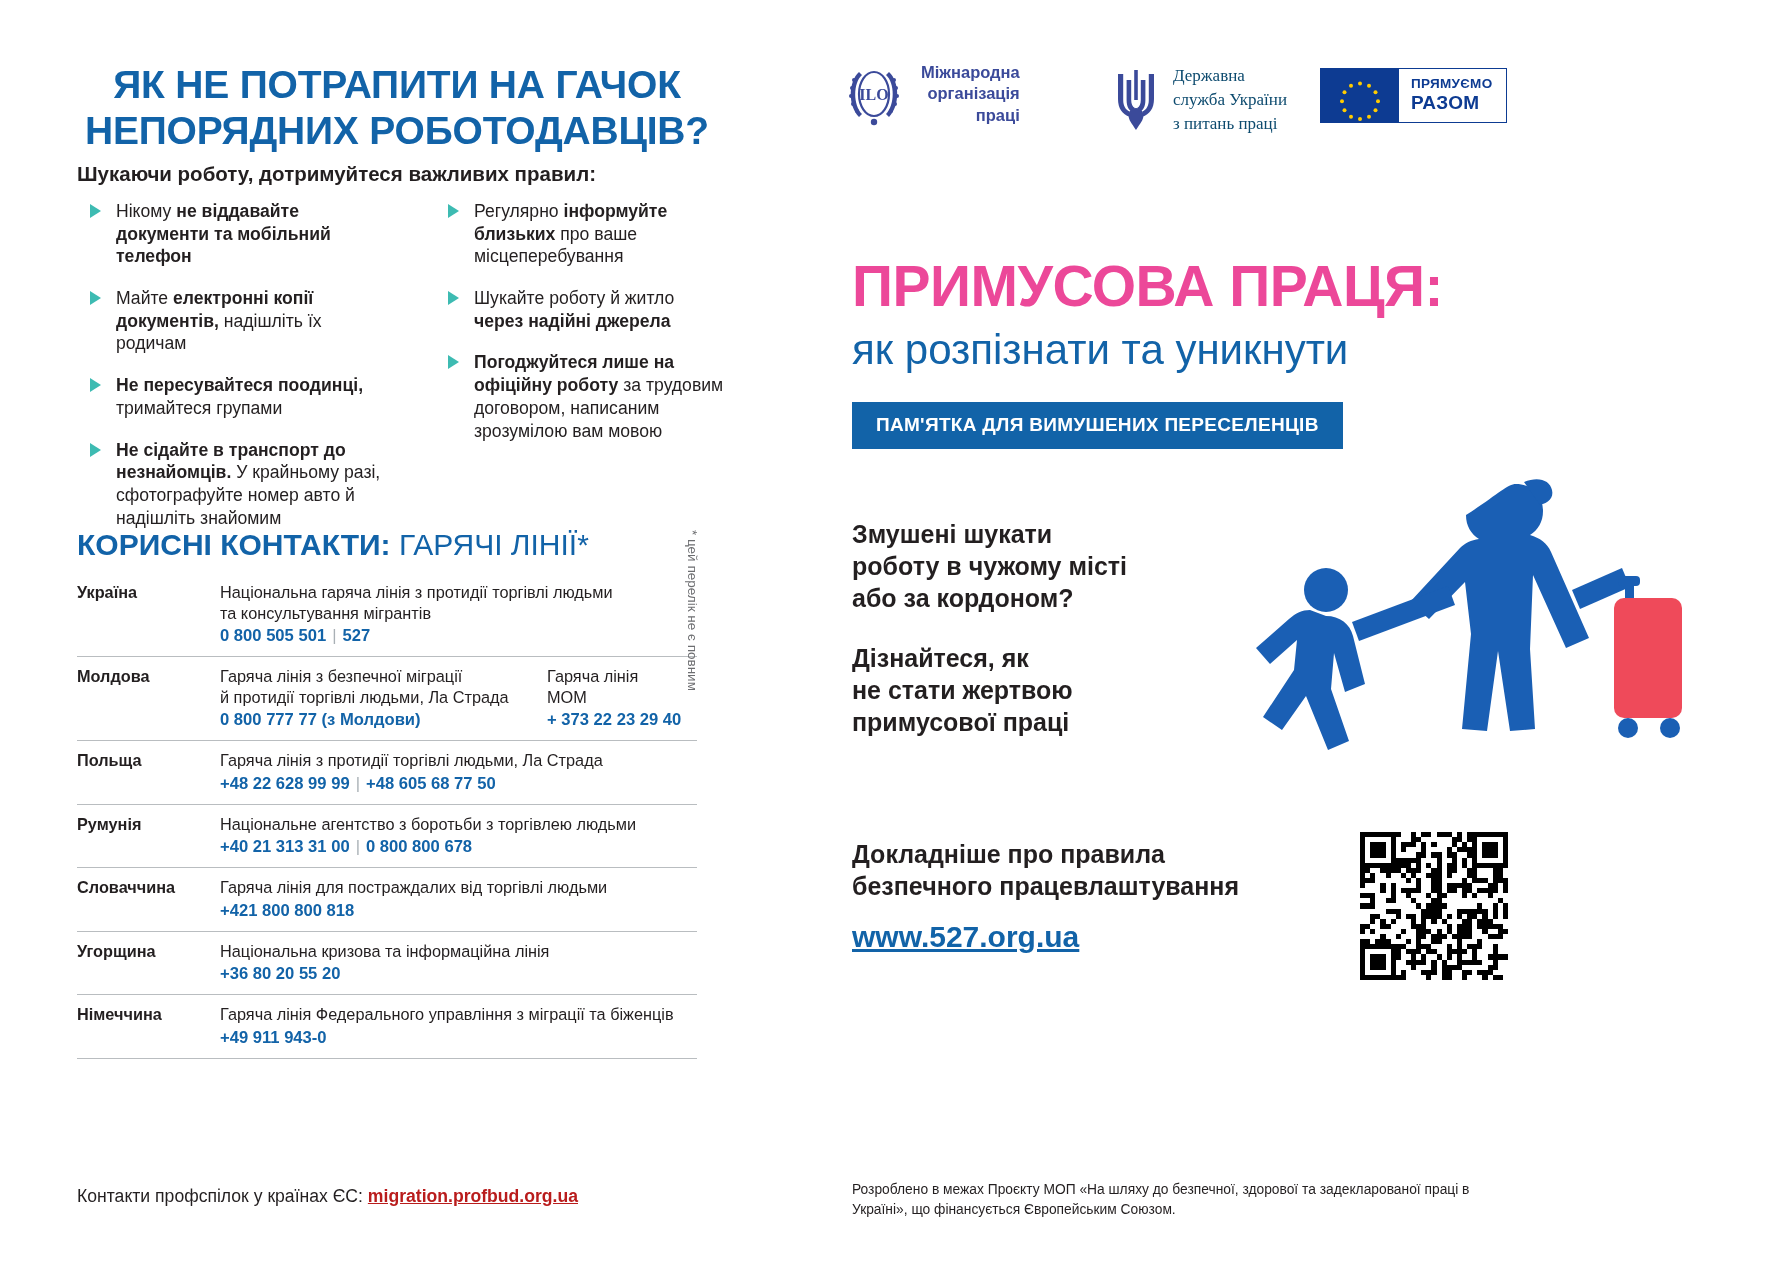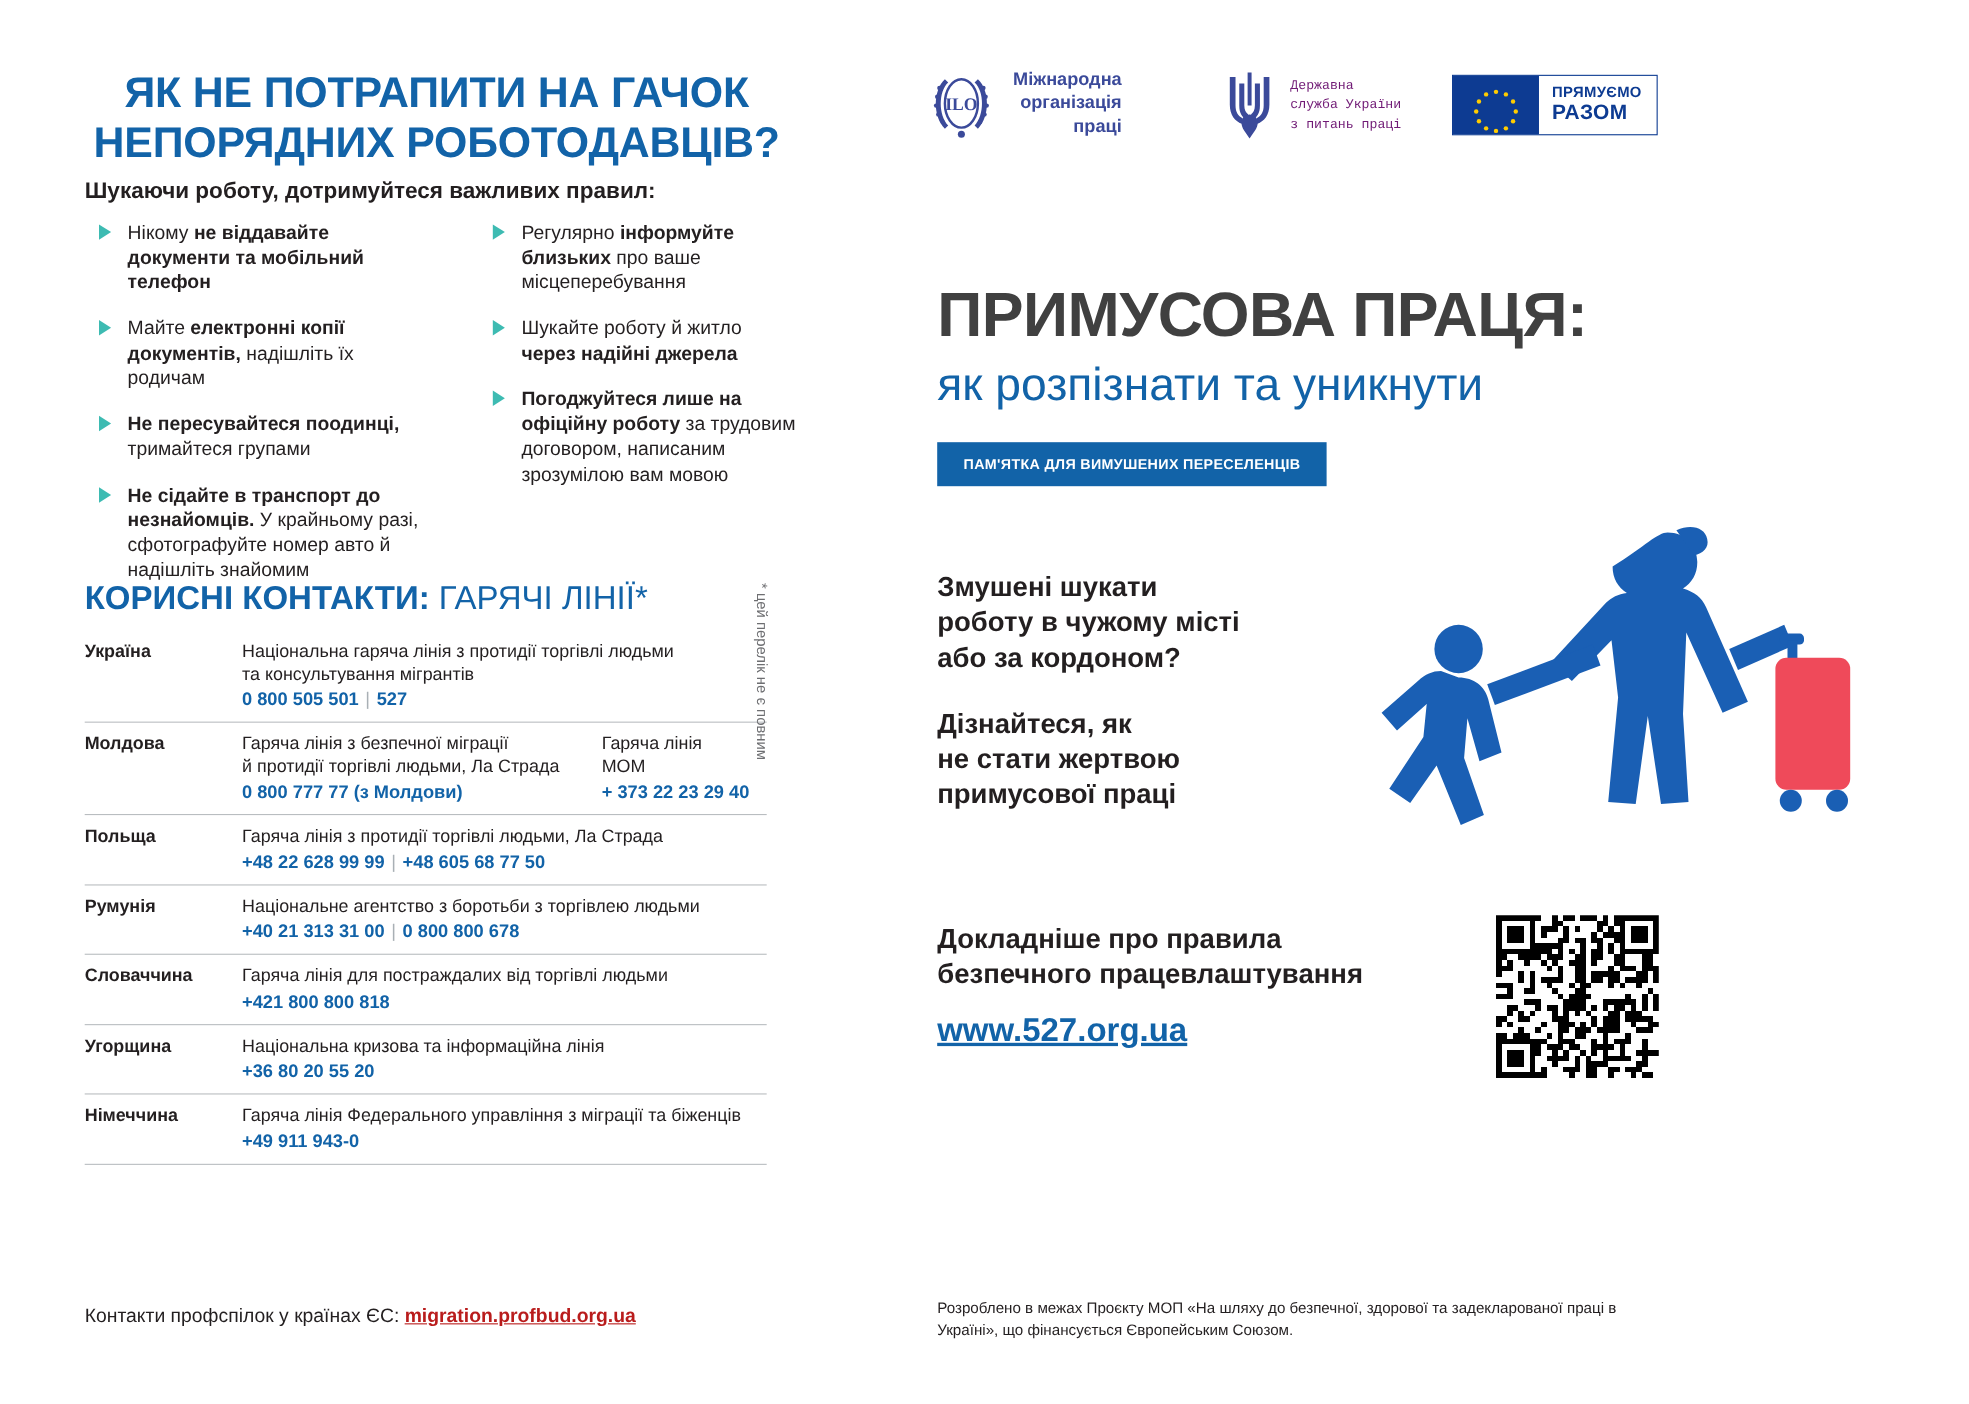--- a/index.html
+++ b/index.html
@@ -108,22 +108,22 @@
   .logo-ilo{left:0px;top:2px;}
   .logo-gov{left:272px;top:6px;}
   .logo-eu{left:480px;top:10px;}
 
   .ilo-mark{width:68px;height:68px;position:relative;}
   .ilo-txt{
     font-size:16.5px;line-height:1.28;color:#3b4a9a;font-weight:bold;text-align:right;
   }
   .gov-mark{width:48px;height:64px;}
   .gov-txt{
-    font-size:12px;line-height:1.42;color:#701a75;
-    font-family:Liberation Mono, monospace;
+    font-size:17px;line-height:1.42;color:#0c4a6e;
+    font-family:Liberation Serif, serif;
   }
   .eu-box{
     display:flex;align-items:center;gap:12px;
     background:#ffffff;
     border:1px solid #0d3b92;
     padding:0;
     justify-content:flex-end;
   }
   .eu-flag{
     width:78px;height:53px;background:#0d3b92;position:relative;
@@ -132,32 +132,32 @@
   .eu-txt{
     font-size:15px;line-height:1.2;color:#0d3b92;font-weight:bold;
     padding-right:14px;letter-spacing:0.3px;
   }
   .eu-txt .small{font-size:13.5px;}
   .eu-txt .big{font-size:19px;}
 
   
   .big-title{
     position:absolute;left:12px;top:258px;width:930px;
-    font-size:57px;font-weight:bold;color:#404040;
+    font-size:57px;font-weight:bold;color:#ec4899;
     line-height:1.0;letter-spacing:-0.5px;white-space:nowrap;
   }
   .sub-title{
     position:absolute;left:12px;top:328px;width:930px;
     font-size:42px;font-weight:normal;color:#1263a8;
     line-height:1.05;white-space:nowrap;
   }
   .badge{
     position:absolute;left:12px;top:402px;
     background:#1263a8;color:#ffffff;
-    font-size:13px;font-weight:bold;
+    font-size:19px;font-weight:bold;
     padding:12px 24px 13px 24px;
     letter-spacing:0.3px;white-space:nowrap;text-align:center;
   }
 
   
   .qblock{
     position:absolute;left:12px;top:518px;width:330px;
     font-size:25px;font-weight:bold;color:#231f20;line-height:1.28;
   }
   .qblock .p2{margin-top:28px;}

